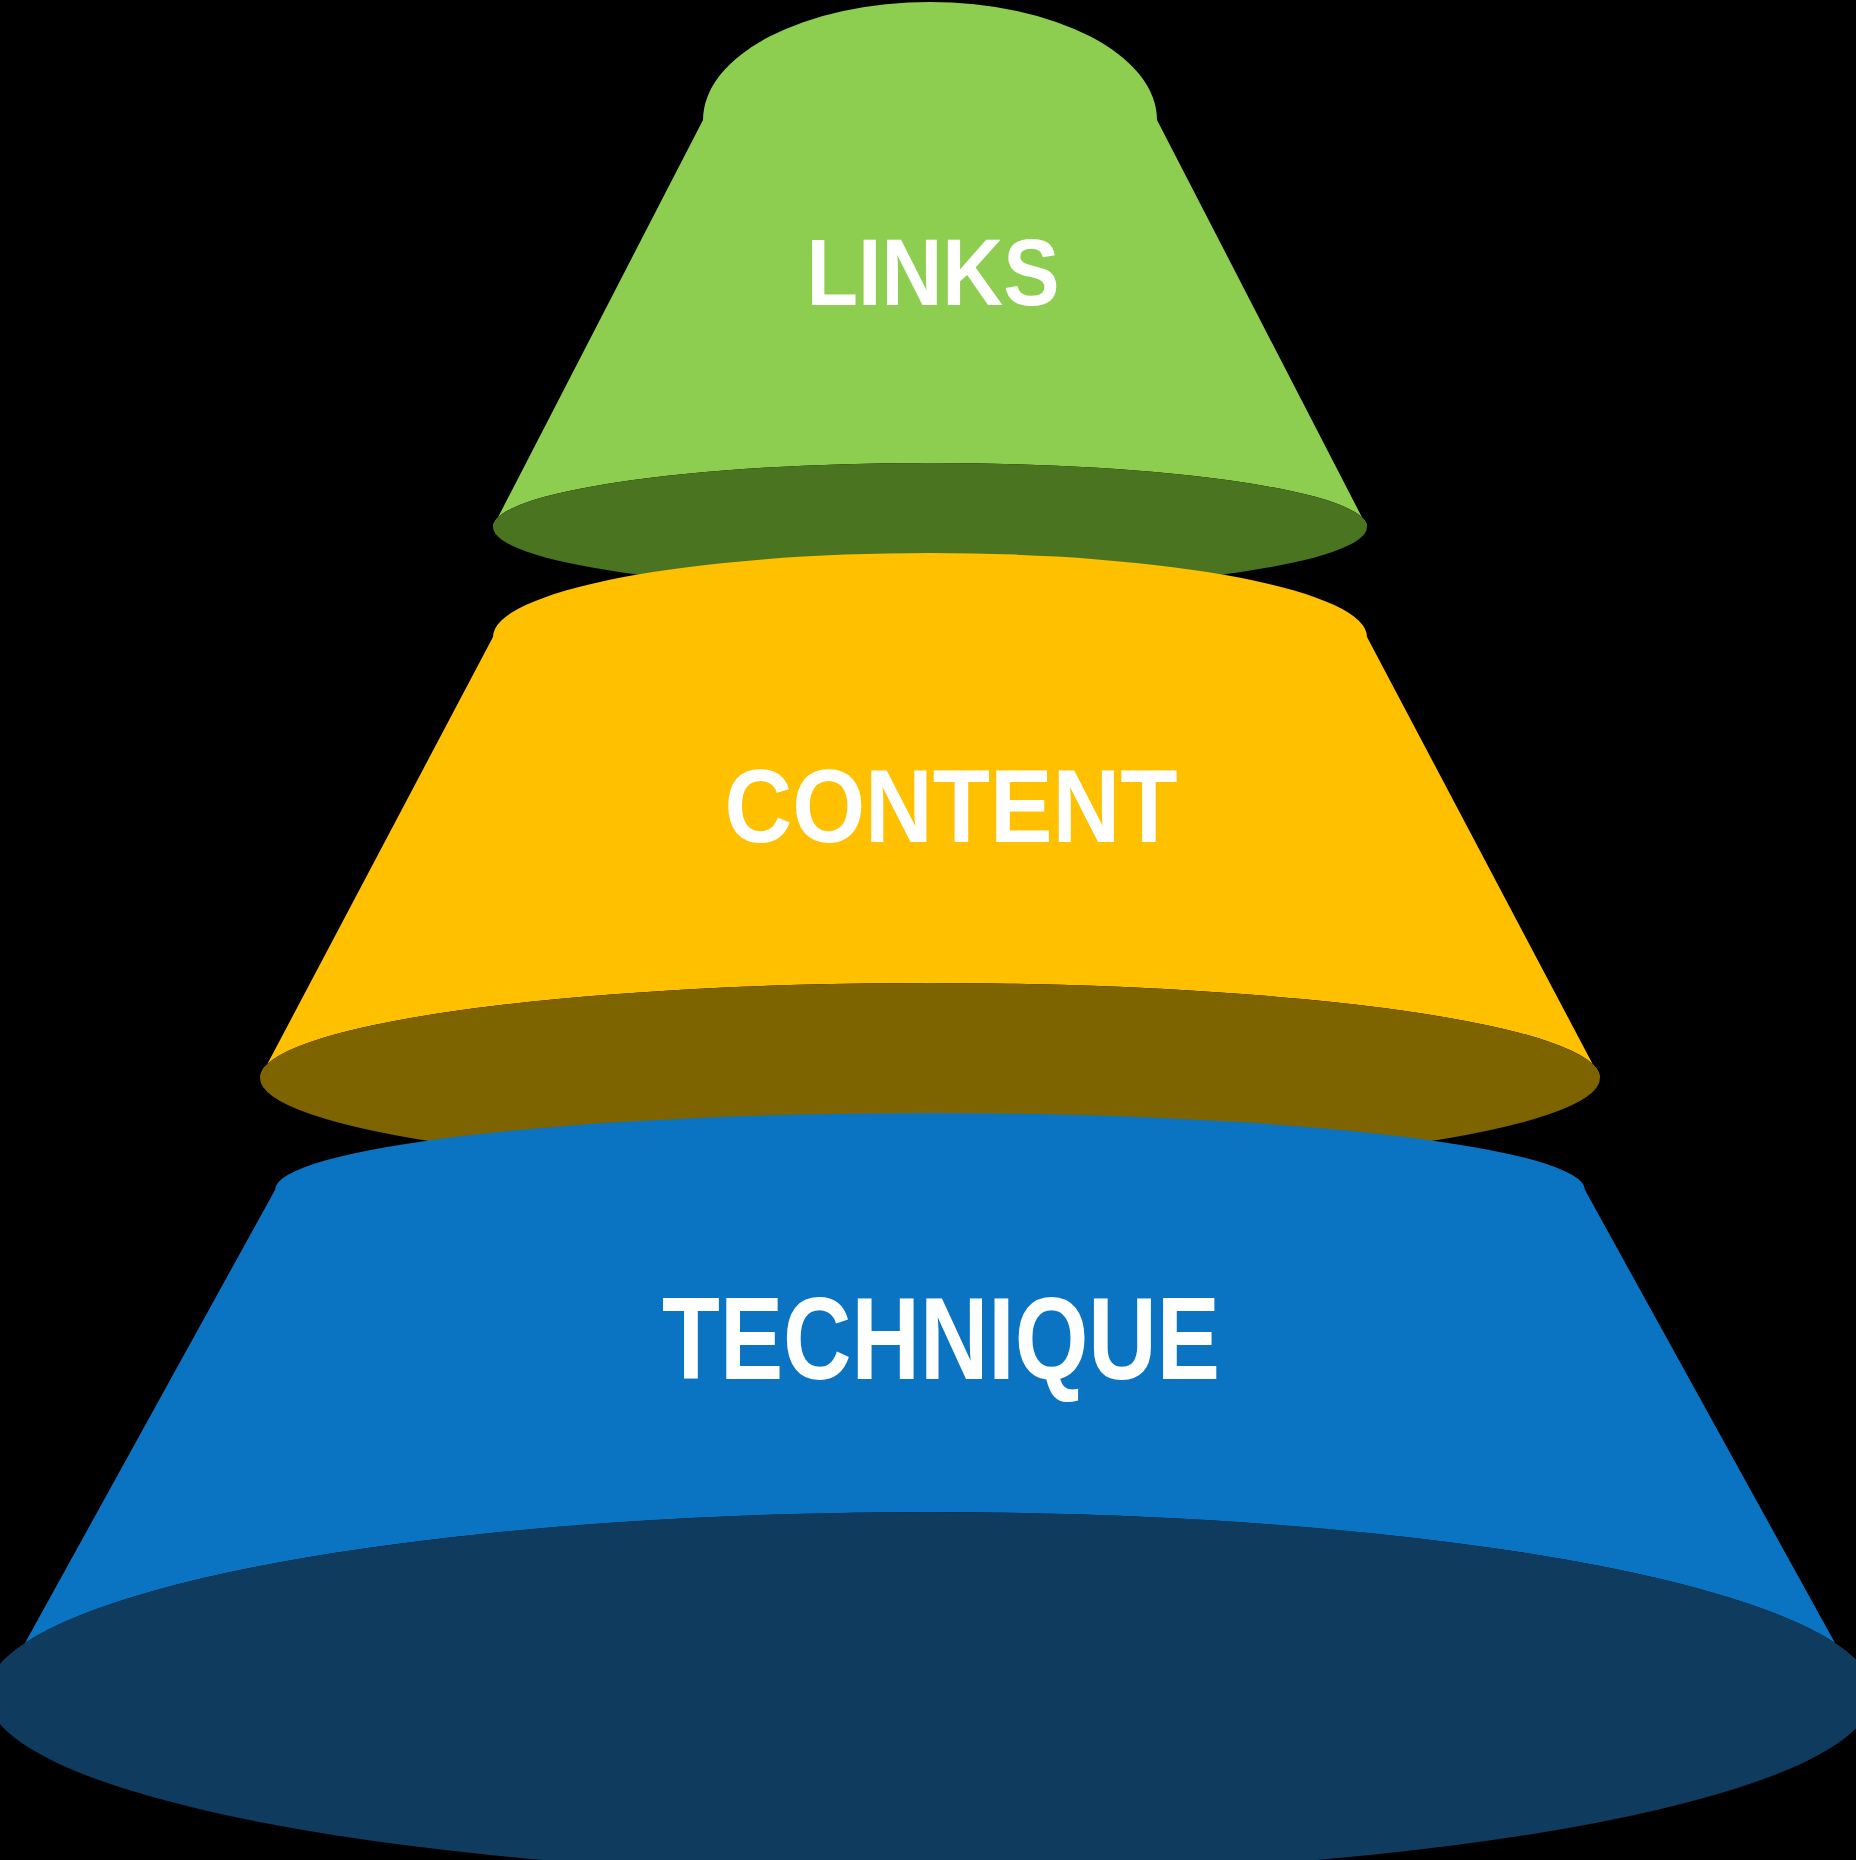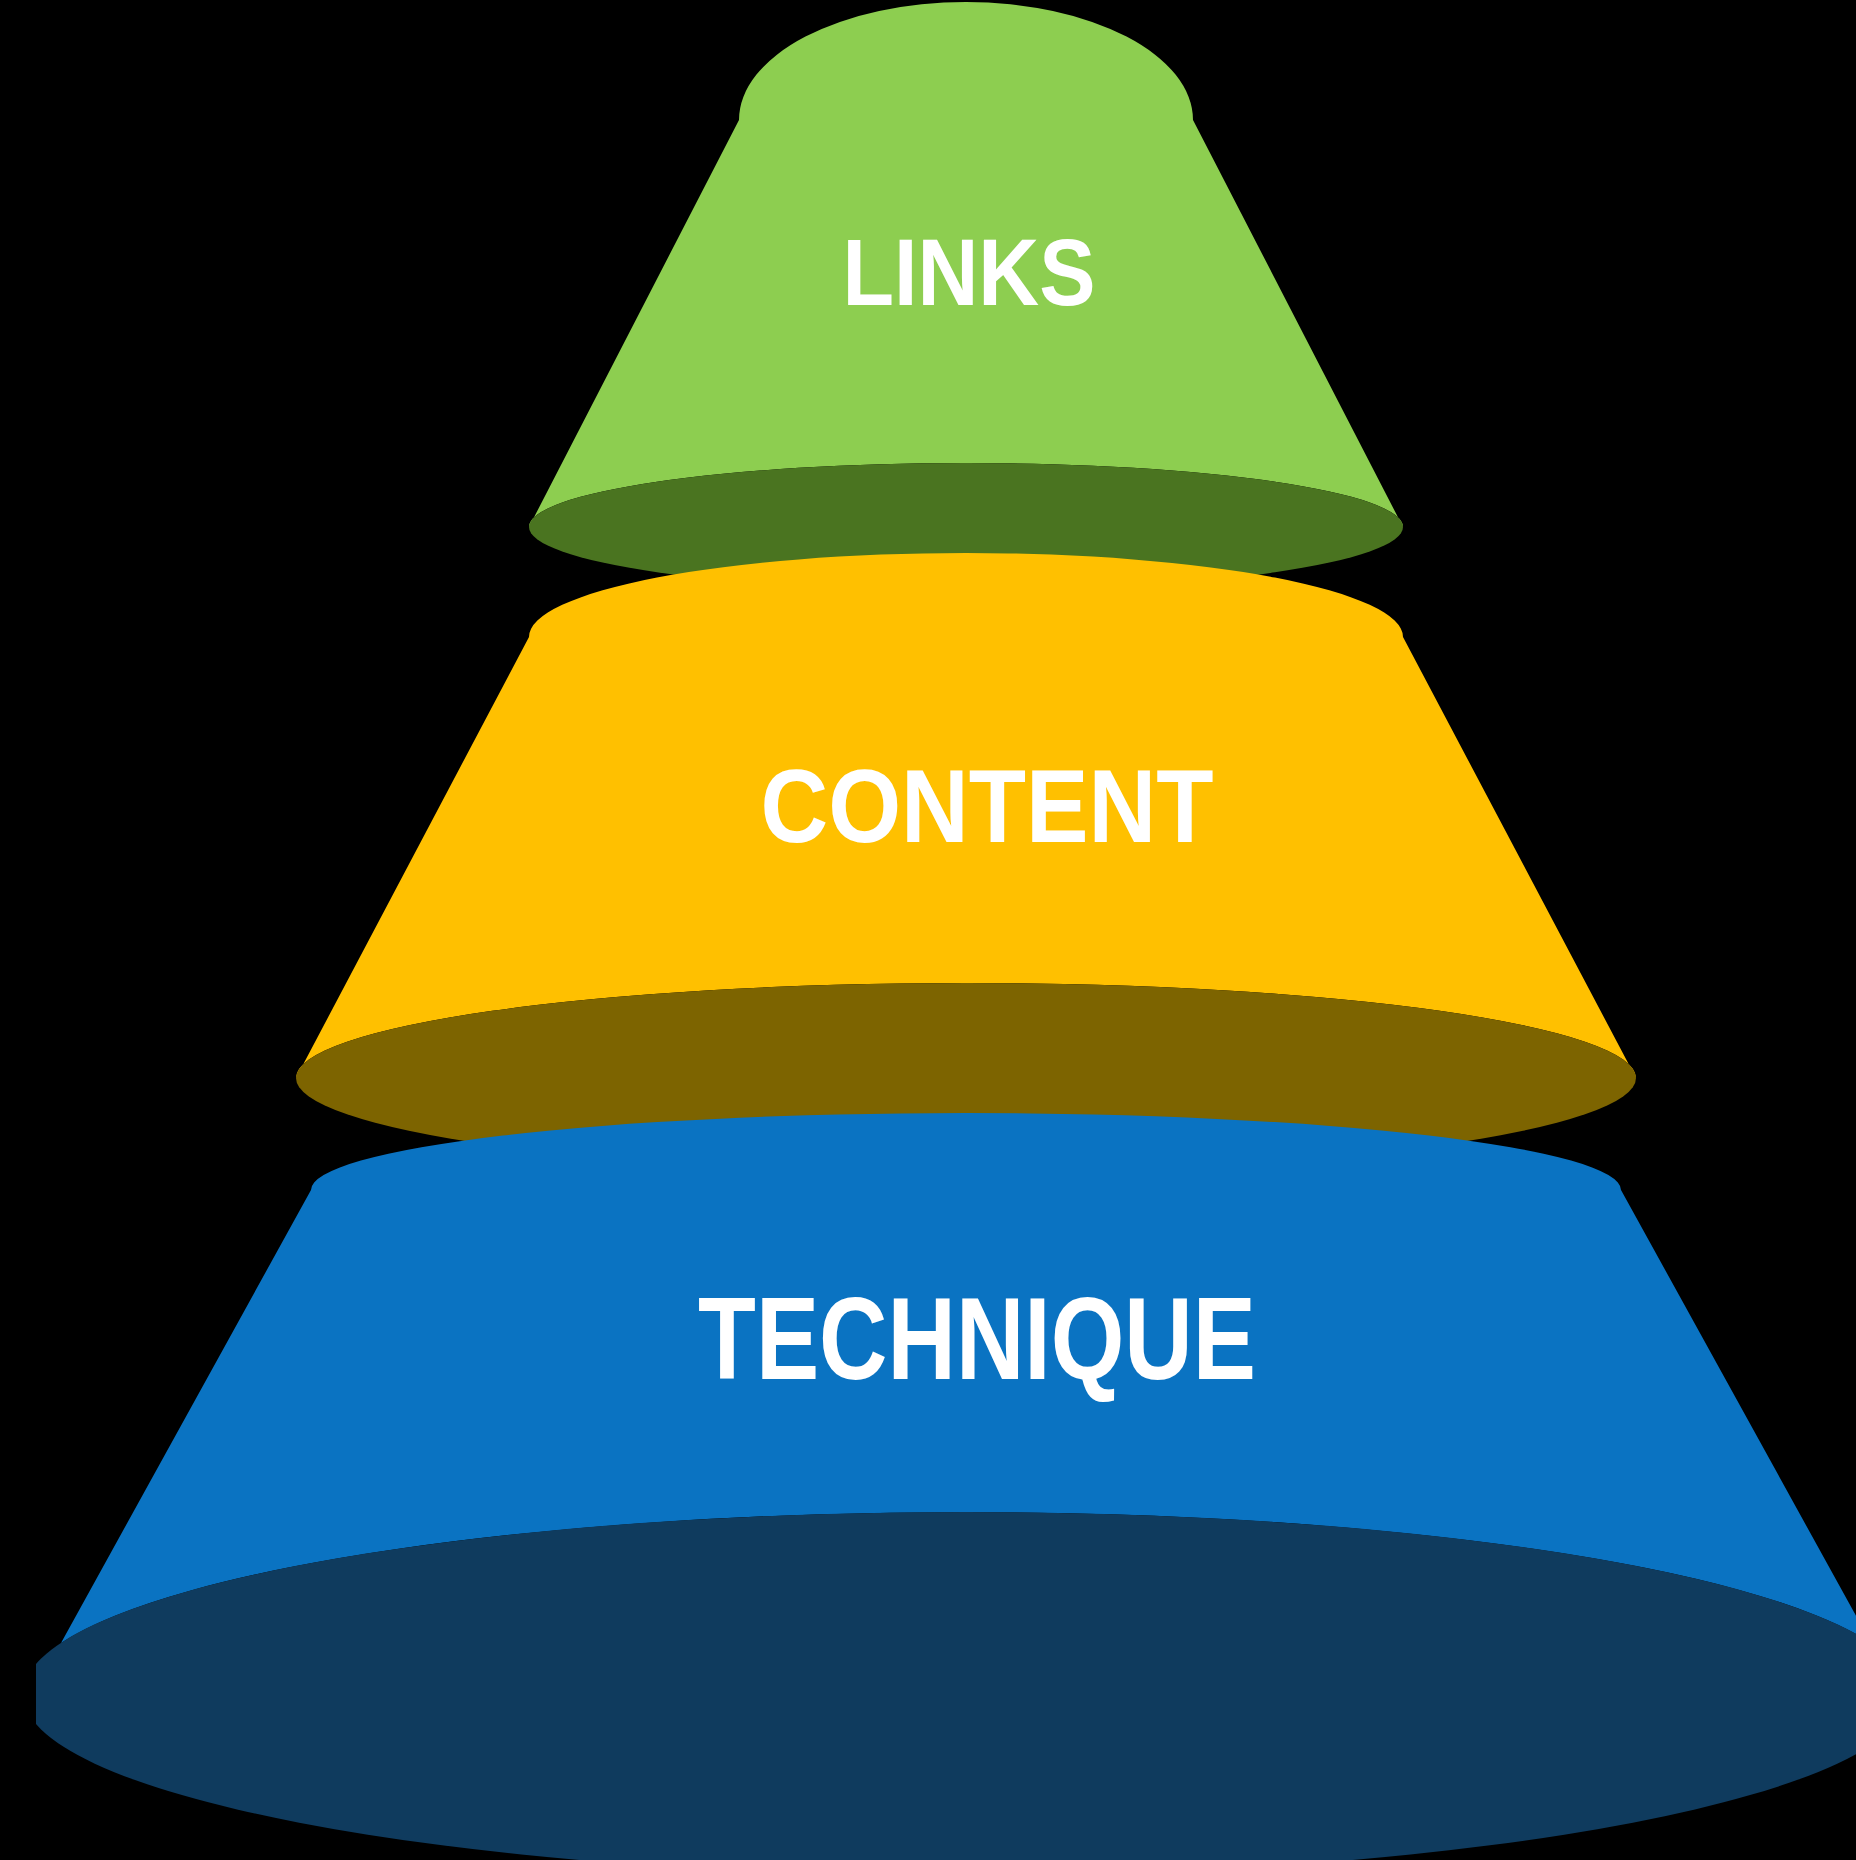--- a/index.html
+++ b/index.html
@@ -5,21 +5,20 @@
   html, body {
     margin: 0;
     padding: 0;
     width: 1856px;
     height: 1860px;
     overflow: hidden;
   }
   .stage {
     width: 1692px;
     height: 1860px;
-    padding-left: 36px;
   }
   svg {
     display: block;
     font-family: "Liberation Sans", sans-serif;
   }
   .tier-label {
     font-weight: 700;
     text-anchor: middle;
   }
   .tier-label.links     { font-size: 94px;  }

